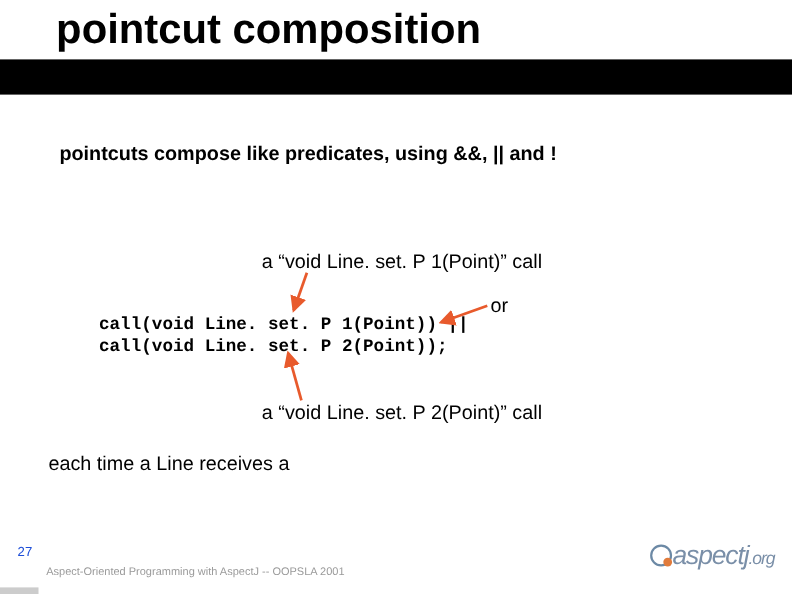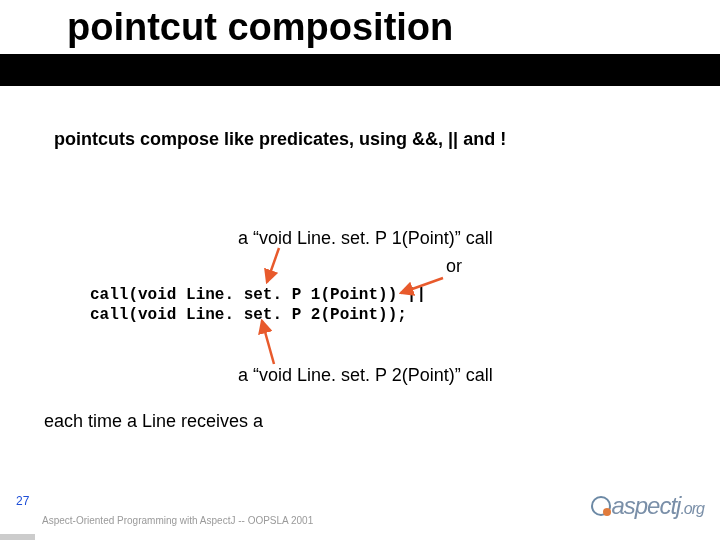--- a/index.html
+++ b/index.html
@@ -24,41 +24,40 @@
   .slide-title {
     position: absolute;
     left: 51px;
     top: 8px;
     font-size: 38px;
     font-weight: bold;
     color: #000;
     letter-spacing: 0px;
     z-index: 5;
     line-height: 1.05;
-    margin-left: 16px;
   }
   .content {
     position: absolute;
     left: 54px;
     top: 128px;
     width: 620px;
     font-size: 18px;
     font-weight: bold;
     line-height: 1.25;
   }
   .annot1 {
     position: absolute;
     left: 238px;
     top: 228px;
     font-size: 18px;
   }
   .annot-or {
     position: absolute;
     left: 446px;
-    top: 256px;
+    top: 268px;
     font-size: 18px;
   }
   .code-block {
     position: absolute;
     left: 90px;
     top: 285px;
     font-family: "Courier New", monospace;
     font-size: 16px;
     font-weight: bold;
     line-height: 1.25;

